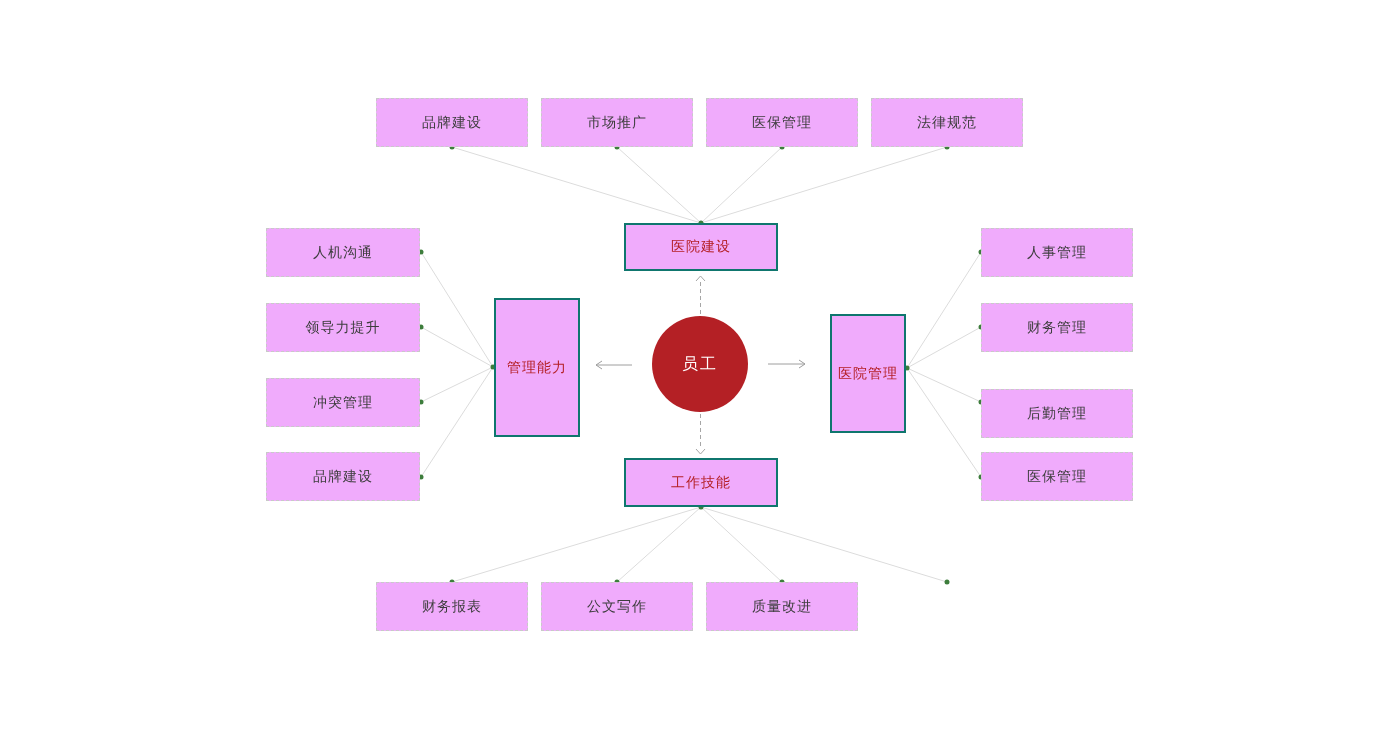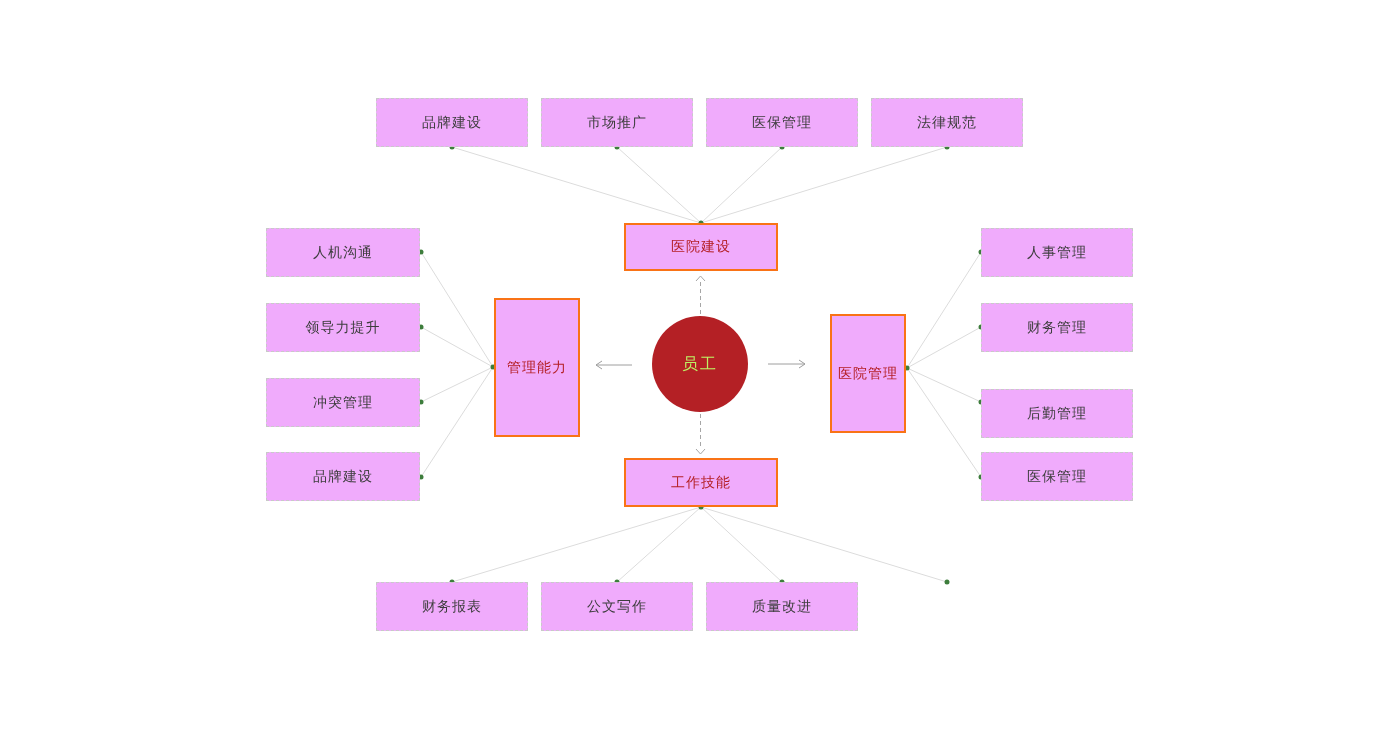--- a/index.html
+++ b/index.html
@@ -31,32 +31,32 @@
     box-sizing: border-box;
     background: #f0abfc;
     font-size: 14px;
     letter-spacing: 1px;
   }
   .leaf {
     border: 1px dashed #c9c9c9;
     color: #3d3d3d;
   }
   .branch {
-    border: 2px solid #f97316;
+    border: 2px solid #0f766e;
     color: #b42025;
   }
   .center-circle {
     position: absolute;
     left: 652px;
     top: 316px;
     width: 96px;
     height: 96px;
     border-radius: 50%;
     background: #b42025;
-    color: #bef264;
+    color: #ffffff;
     display: flex;
     align-items: center;
     justify-content: center;
     font-size: 16px;
     letter-spacing: 2px;
   }
 </style>
 </head>
 <body>
 

